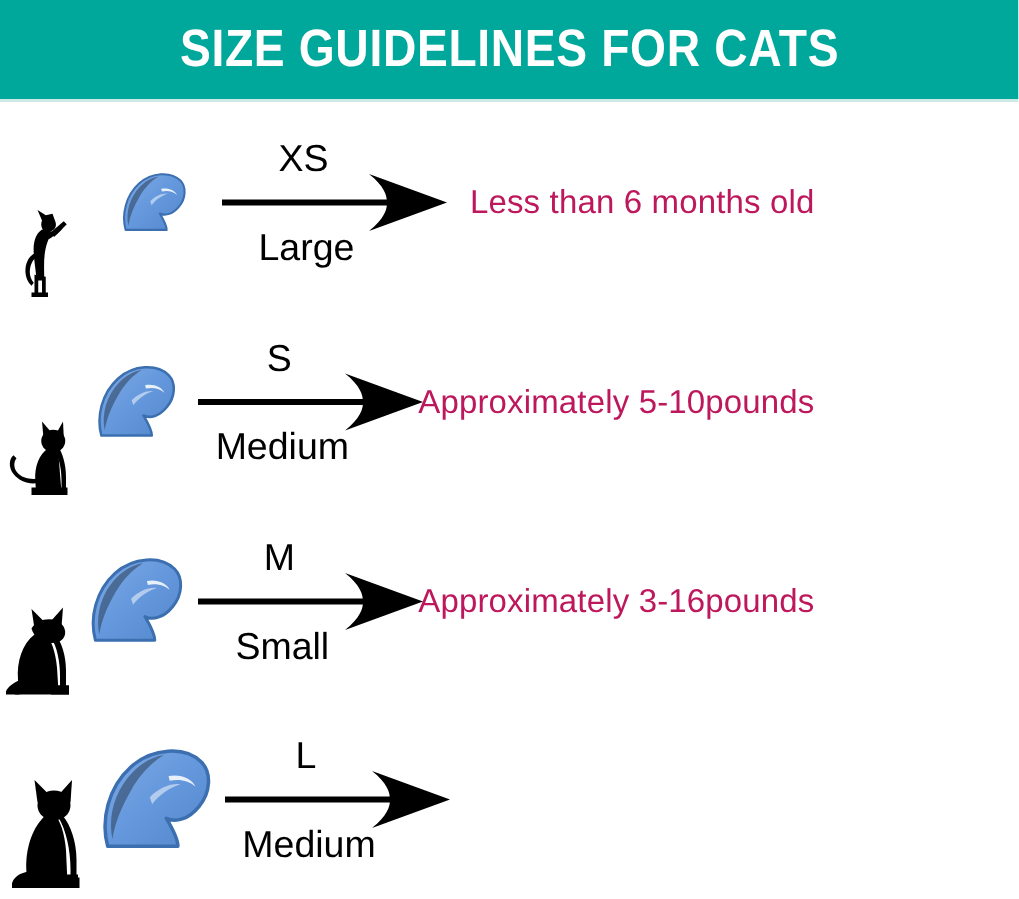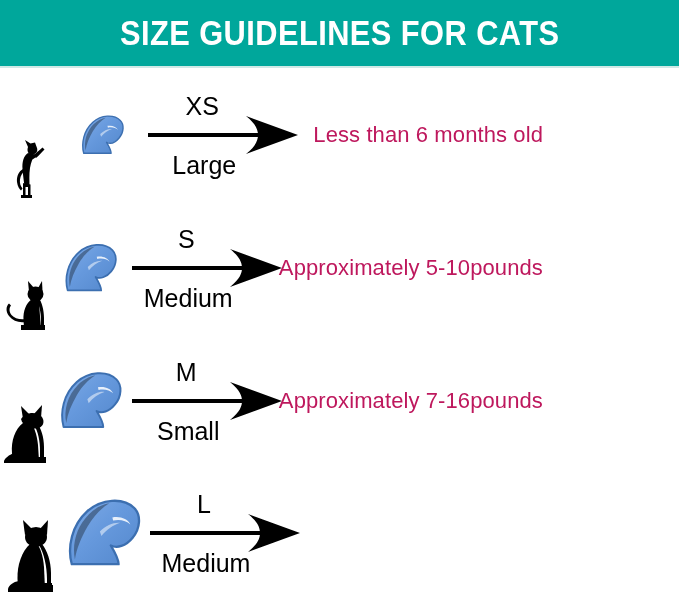--- a/index.html
+++ b/index.html
@@ -318,21 +318,21 @@
           <div class="size-abbr">M</div>
           <svg class="arrow-svg" width="152" height="46" viewBox="0 0 152 46">
             <rect x="0" y="21" width="118" height="4" fill="#000000"></rect>
             <path d="M98 4 L150 23 L98 42 C108 34 110 28 110 23 C110 18 108 12 98 4 Z" fill="#000000"></path>
           </svg>
           <div class="size-name">Small</div>
         </div>
       </div>
 
       <div class="desc-cell">
-        <span class="desc-text">Approximately 7-16pounds</span>
+        <span class="desc-text">Approximately 3-16pounds</span>
       </div>
     </div>
 
     <div class="row row-4">
 
       <div class="cat-cell">
         <svg class="cat-svg" width="56" height="80" viewBox="0 0 56 80">
           <g fill="#000000">
 
             <path d="M22 16 L20 1 L30 11 Z"></path>

